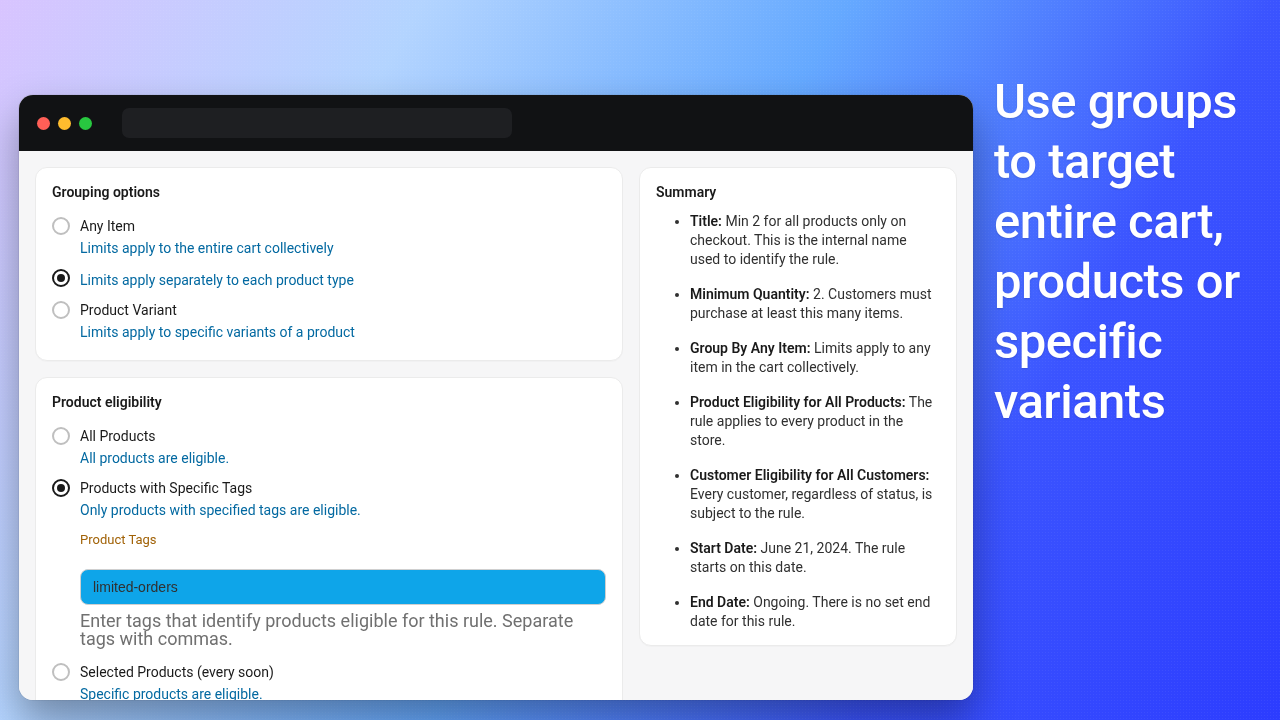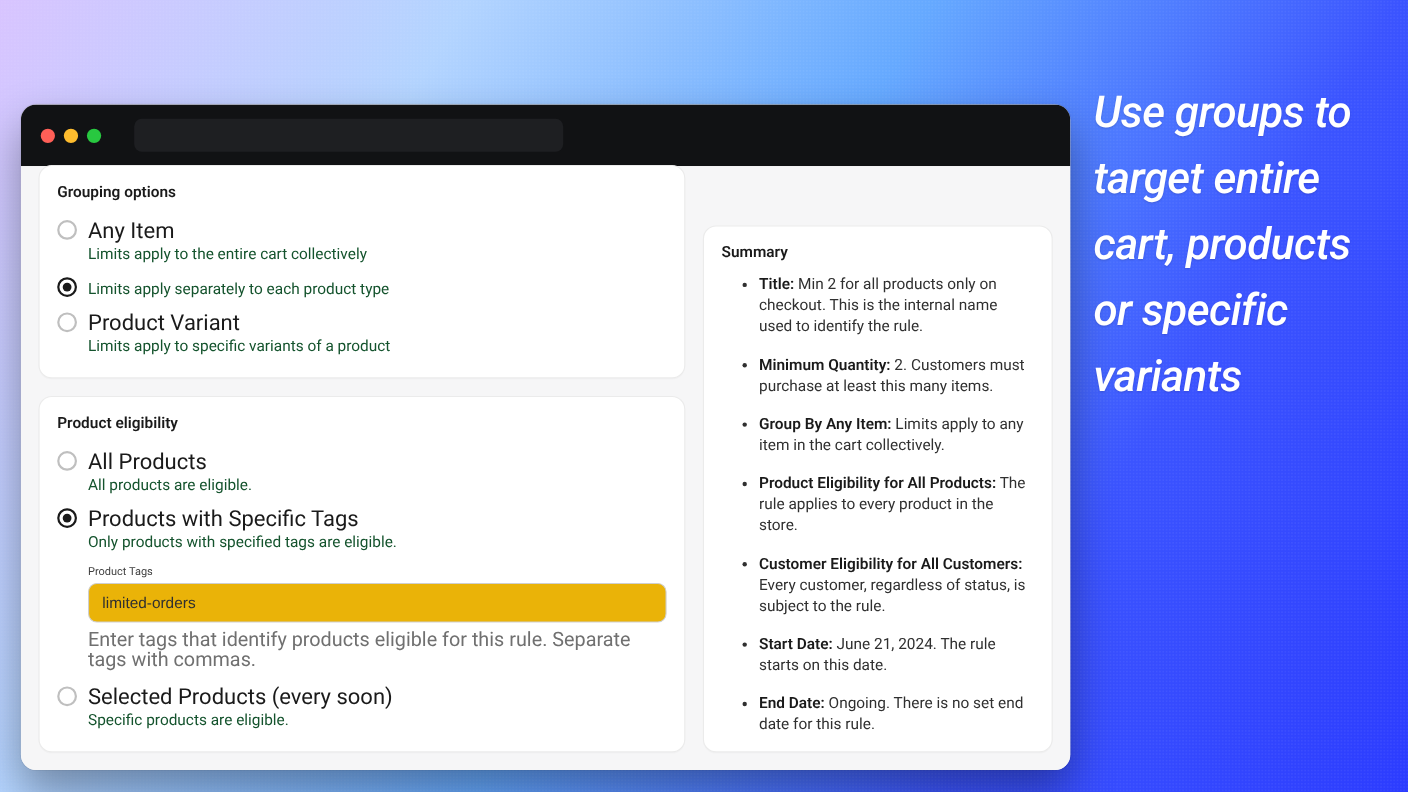--- a/index.html
+++ b/index.html
@@ -40,21 +40,20 @@
     width: 390px; height: 30px;
     background: #1e1f22;
     border-radius: 7px;
   }
   .content {
     position: absolute;
     top: 56px; left: 0; right: 0; bottom: 0;
     padding: 16px;
     display: flex; gap: 16px;
     background: #f6f6f7;
-    align-items: flex-end;
   }
   .leftcol { flex: 0 0 588px; display: flex; flex-direction: column; gap: 16px; min-height: 0;}
   .rightcol { flex: 1; }
   .card {
     background: #ffffff;
     border-radius: 12px;
     border: 1px solid #ebebeb;
     padding: 16px 16px 14px 16px;
     box-shadow: 0 1px 0 rgba(0,0,0,0.02);
   }
@@ -74,50 +73,49 @@
     background: #fff;
     position: relative;
   }
   .radio-control.selected {
     border: 2px solid #1a1a1a;
   }
   .radio-control.selected::after{
     content:""; position:absolute; inset:3px; border-radius:50%; background:#1a1a1a;
   }
   .radio-main { flex: 1; }
-  .radio-label { font-size: 20px; color: #1a1a1a; font-weight: 450; line-height: 20px;}
-  .radio-desc  { font-size: 14px; color: #14532d; margin-top: 3px; line-height: 19px;}
+  .radio-label { font-size: 14px; color: #1a1a1a; font-weight: 450; line-height: 20px;}
+  .radio-desc  { font-size: 14px; color: #0369a1; margin-top: 3px; line-height: 19px;}
   .tagblock { margin: 6px 0 0 28px; }
-  .tag-label { font-size: 10px; color: #404040; margin-bottom: 4px; }
+  .tag-label { font-size: 13px; color: #a16207; margin-bottom: 22px; }
   .tag-input {
     width: 100%; height: 36px;
     border: 1px solid #cfcfcf;
     border-radius: 8px;
     padding: 0 12px;
     font-size: 14px;
     color: #303030;
     outline: none;
-    background:#eab308;
+    background:#0ea5e9;
   }
   .tag-help { font-size: 18px; color: #707070; margin-top: 7px; line-height: 18px;}
   .summary-card { min-height: 440px; }
   .summary-list { list-style: disc; padding-left: 34px; display:flex; flex-direction:column; gap:16px;}
   .summary-list li { font-size: 14px; color: #303030; line-height: 19px; margin-bottom:0; padding:0;}
   .summary-list b { font-weight: 600; color:#1a1a1a; }
   .hero {
     position: absolute;
     left: 994px; top: 72px;
     width: 260px;
-    font-size: 40px;
+    font-size: 49px;
     line-height: 60px;
     font-weight: 500;
     color: #ffffff;
     text-shadow: 0 1px 2px rgba(0,0,0,0.15);
     letter-spacing: -0.5px;
-    font-style: italic;
   }
 </style>
 </head>
 <body>
 
 <div class="bg noise">
 
   <div class="window">
     <div class="titlebar">
       <div class="dot red"></div>

